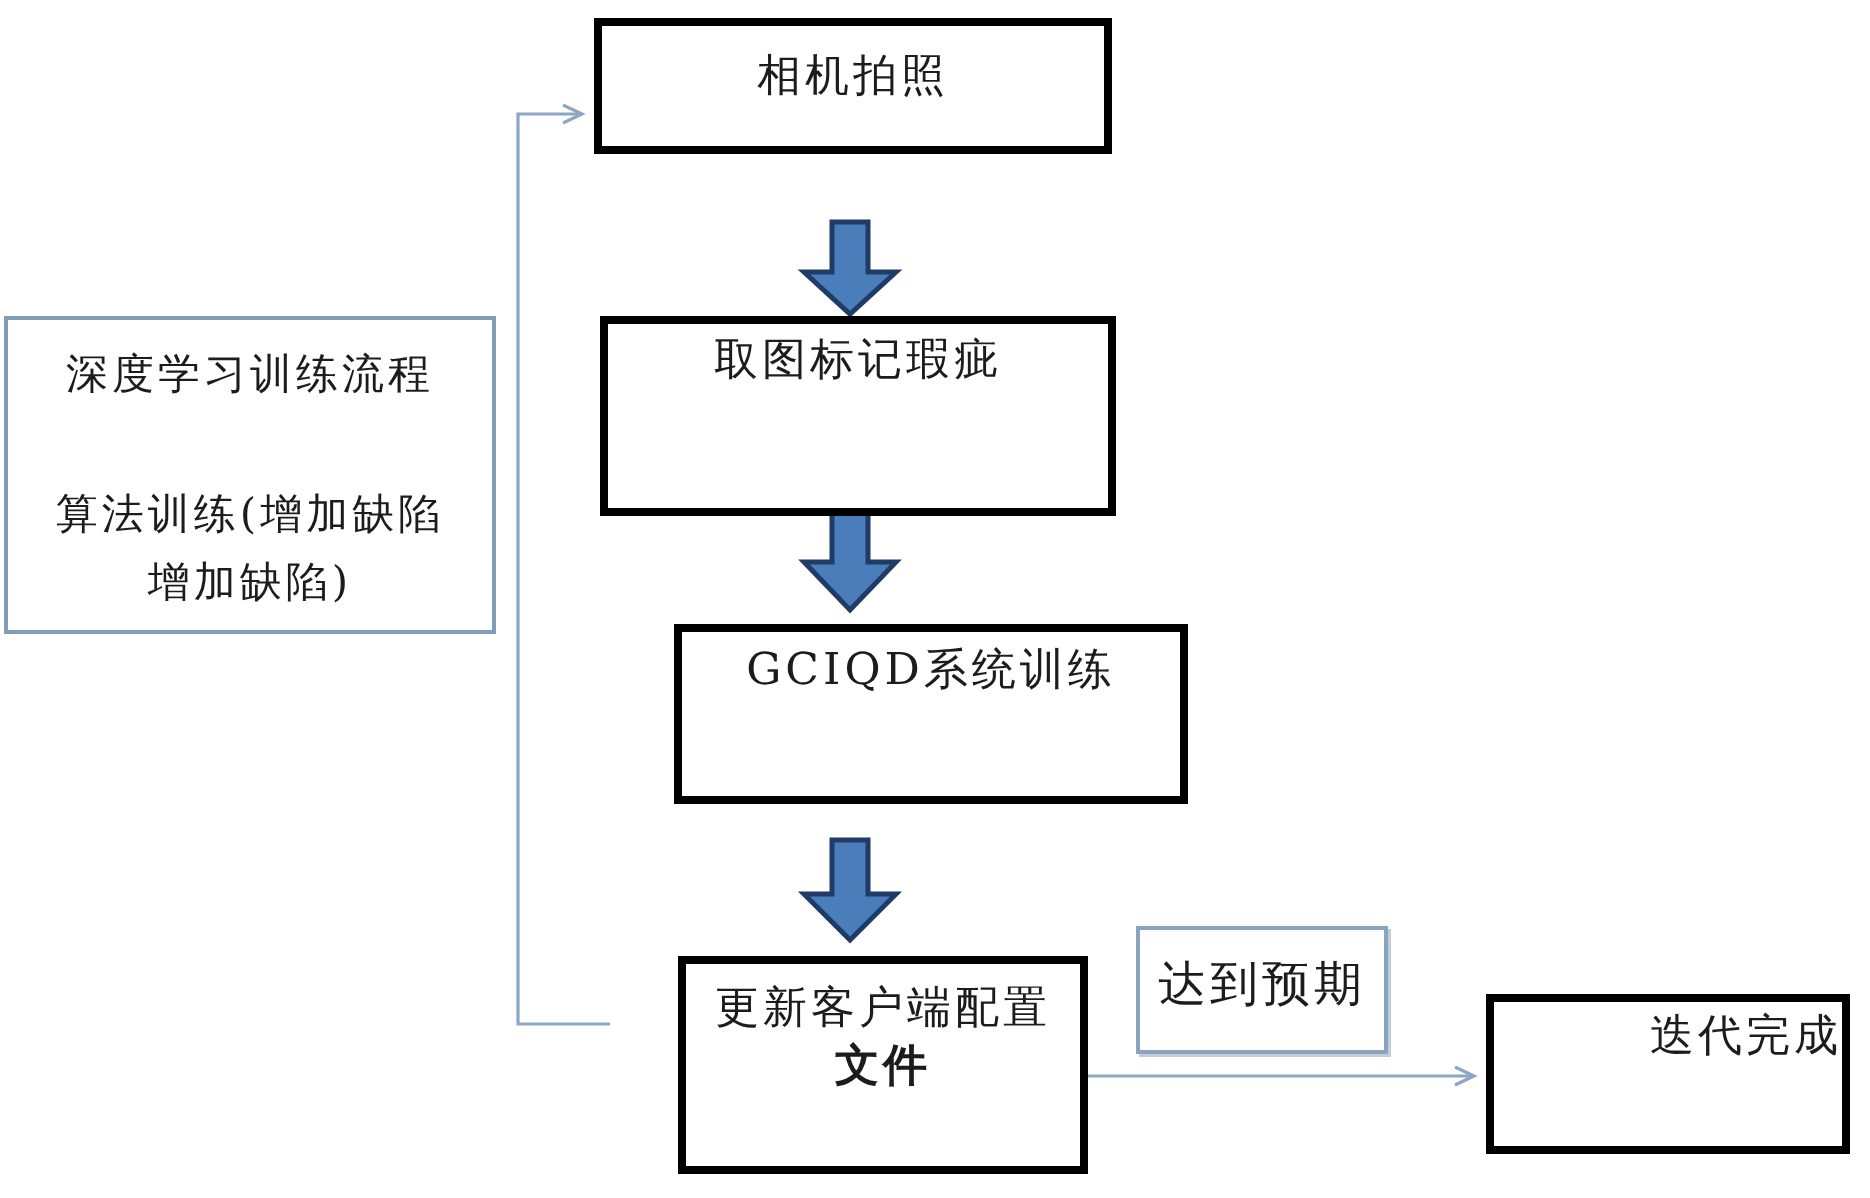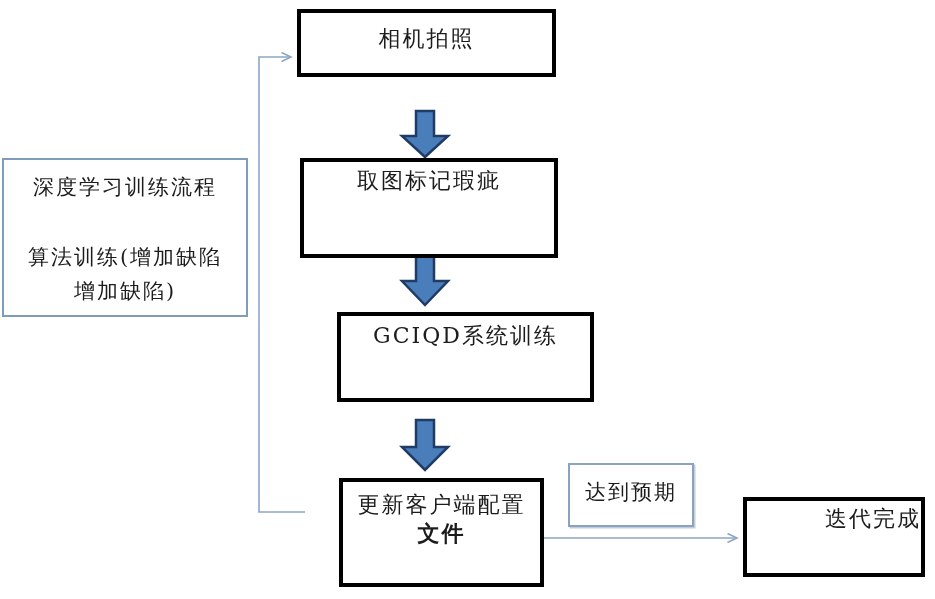--- a/index.html
+++ b/index.html
@@ -45,21 +45,21 @@
   .note p{margin:4px;line-height:30px;}
   .note .spacer{height:32px;}
   .edge-label{
     position:absolute;
     left:568px;top:463px;width:126px;height:64px;
     box-sizing:border-box;
     border:2px solid #8aa4c0;
     box-shadow:1.5px 1.5px 0 rgba(122,144,172,0.45);
     background:#ffffff;
     display:flex;align-items:center;justify-content:center;
-    font-size:21px;
+    font-size:24px;
     letter-spacing:2px;
     z-index:2;
     padding-bottom:6px;
   }
   .line2{display:block;font-weight:bold;}
 </style>
 </head>
 <body>
 
 <div class="canvas">

